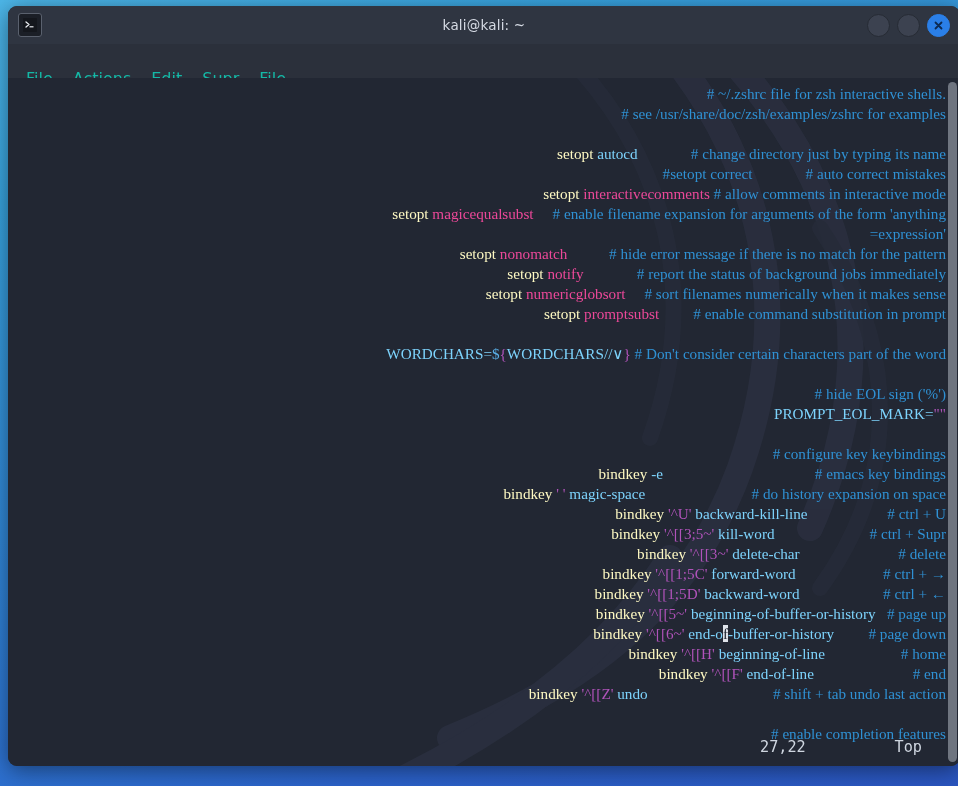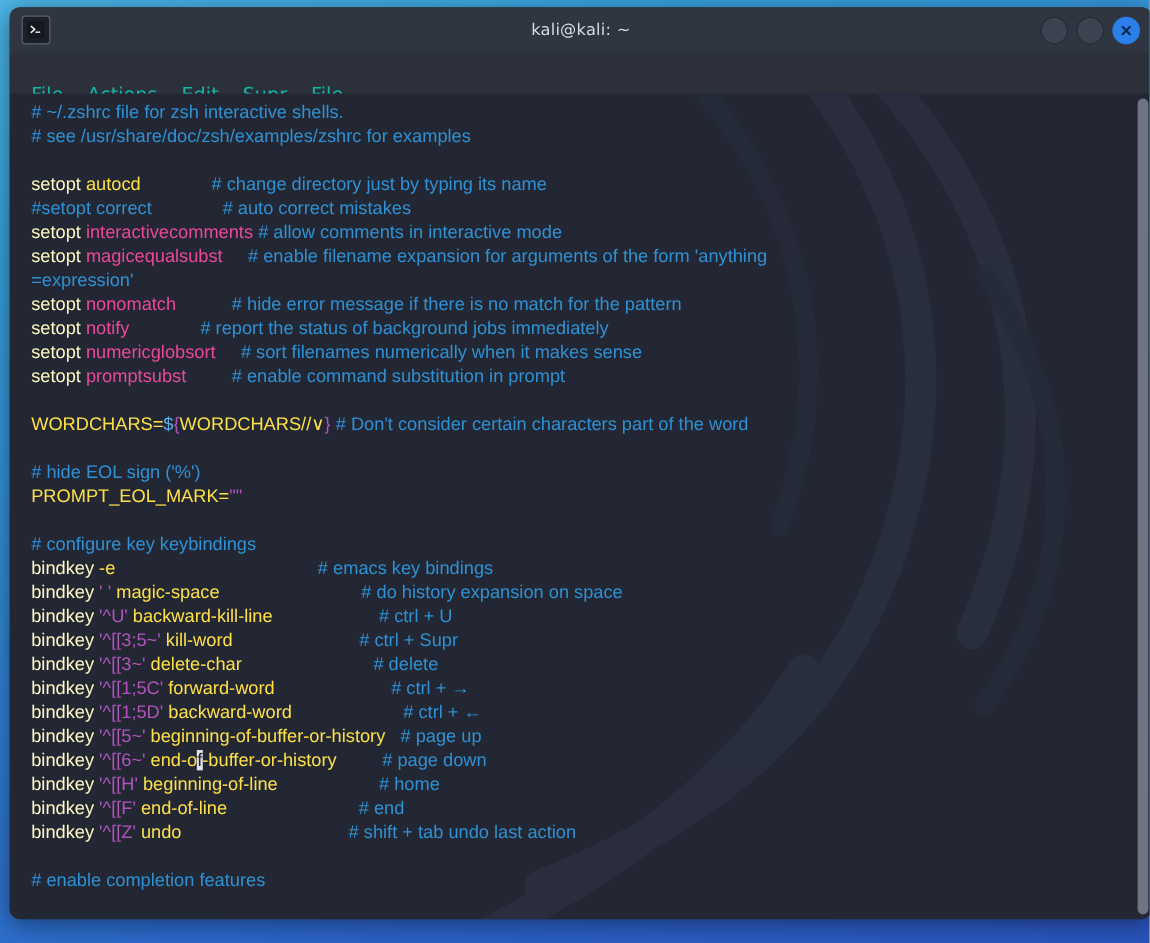--- a/index.html
+++ b/index.html
@@ -131,35 +131,36 @@
     height: 760px;
     opacity: 1;
     pointer-events: none;
   }
   #term-content {
     position: absolute;
     left: 0; top: 0;
     right: 14px;
     bottom: 0;
     padding: 6px 0 0 18px;
-    font-family: Liberation Sans, sans-serif;
+    font-family: Liberation Serif, serif;
     font-size: 15.2px;
     line-height: 20px;
     white-space: pre;
     color: #e6e9ef;
     overflow: hidden;
+    text-align: right;
   }
   .ln { height: 20px; }
 
   
   .cmt   { color: #2f91d4; }
   .kw    { color: #fef9c3; }
   .opt   { color: #ec4899; }
   .str   { color: #b053ba; }
-  .txt   { color: #fde047; }
+  .txt   { color: #7dd3fc; }
   .dollar{ color: #5ab0e8; }
   .brace { color: #b053ba; }
 
   .cursor {
     background: #dfe3ea;
     color: #222733;
   }
 
   
   #statusline {
@@ -254,20 +255,24 @@
           <path d="M140 760 C 280 700, 400 620, 470 510"></path>
         </g>
         <g fill="none" stroke="#262b39" stroke-width="16" stroke-linecap="round" opacity="0.9">
           <path d="M360 0 C 470 110, 500 250, 450 390"></path>
           <path d="M620 180 C 700 300, 700 430, 620 540"></path>
         </g>
       </svg>
 
       <div id="term-content"><div class="ln"><span class="cmt"># ~/.zshrc file for zsh interactive shells.</span></div><div class="ln"><span class="cmt"># see /usr/share/doc/zsh/examples/zshrc for examples</span></div><div class="ln">&nbsp;</div><div class="ln"><span class="kw">setopt </span><span class="txt">autocd</span><span class="txt">              </span><span class="cmt"># change directory just by typing its name</span></div><div class="ln"><span class="cmt">#setopt correct              # auto correct mistakes</span></div><div class="ln"><span class="kw">setopt </span><span class="opt">interactivecomments</span><span class="txt"> </span><span class="cmt"># allow comments in interactive mode</span></div><div class="ln"><span class="kw">setopt </span><span class="opt">magicequalsubst</span><span class="txt">     </span><span class="cmt"># enable filename expansion for arguments of the form 'anything</span></div><div class="ln"><span class="cmt">=expression'</span></div><div class="ln"><span class="kw">setopt </span><span class="opt">nonomatch</span><span class="txt">           </span><span class="cmt"># hide error message if there is no match for the pattern</span></div><div class="ln"><span class="kw">setopt </span><span class="opt">notify</span><span class="txt">              </span><span class="cmt"># report the status of background jobs immediately</span></div><div class="ln"><span class="kw">setopt </span><span class="opt">numericglobsort</span><span class="txt">     </span><span class="cmt"># sort filenames numerically when it makes sense</span></div><div class="ln"><span class="kw">setopt </span><span class="opt">promptsubst</span><span class="txt">         </span><span class="cmt"># enable command substitution in prompt</span></div><div class="ln">&nbsp;</div><div class="ln"><span class="txt">WORDCHARS=</span><span class="dollar">$</span><span class="brace">{</span><span class="txt">WORDCHARS</span><span class="txt">//</span><span class="txt">∨</span><span class="brace">}</span><span class="txt"> </span><span class="cmt"># Don't consider certain characters part of the word</span></div><div class="ln">&nbsp;</div><div class="ln"><span class="cmt"># hide EOL sign ('%')</span></div><div class="ln"><span class="txt">PROMPT_EOL_MARK=</span><span class="str">""</span></div><div class="ln">&nbsp;</div><div class="ln"><span class="cmt"># configure key keybindings</span></div><div class="ln"><span class="kw">bindkey </span><span class="txt">-e</span><span class="txt">                                        </span><span class="cmt"># emacs key bindings</span></div><div class="ln"><span class="kw">bindkey </span><span class="str">' '</span><span class="txt"> magic-space</span><span class="txt">                            </span><span class="cmt"># do history expansion on space</span></div><div class="ln"><span class="kw">bindkey </span><span class="str">'^U'</span><span class="txt"> backward-kill-line</span><span class="txt">                     </span><span class="cmt"># ctrl + U</span></div><div class="ln"><span class="kw">bindkey </span><span class="str">'^[[3;5~'</span><span class="txt"> kill-word</span><span class="txt">                         </span><span class="cmt"># ctrl + Supr</span></div><div class="ln"><span class="kw">bindkey </span><span class="str">'^[[3~'</span><span class="txt"> delete-char</span><span class="txt">                          </span><span class="cmt"># delete</span></div><div class="ln"><span class="kw">bindkey </span><span class="str">'^[[1;5C'</span><span class="txt"> forward-word</span><span class="txt">                       </span><span class="cmt"># ctrl + →</span></div><div class="ln"><span class="kw">bindkey </span><span class="str">'^[[1;5D'</span><span class="txt"> backward-word</span><span class="txt">                      </span><span class="cmt"># ctrl + ←</span></div><div class="ln"><span class="kw">bindkey </span><span class="str">'^[[5~'</span><span class="txt"> beginning-of-buffer-or-history</span><span class="txt">   </span><span class="cmt"># page up</span></div><div class="ln"><span class="kw">bindkey </span><span class="str">'^[[6~'</span><span class="txt"> end-o</span><span class="cursor">f</span><span class="txt">-buffer-or-history</span><span class="txt">         </span><span class="cmt"># page down</span></div><div class="ln"><span class="kw">bindkey </span><span class="str">'^[[H'</span><span class="txt"> beginning-of-line</span><span class="txt">                    </span><span class="cmt"># home</span></div><div class="ln"><span class="kw">bindkey </span><span class="str">'^[[F'</span><span class="txt"> end-of-line</span><span class="txt">                          </span><span class="cmt"># end</span></div><div class="ln"><span class="kw">bindkey </span><span class="str">'^[[Z'</span><span class="txt"> undo</span><span class="txt">                                 </span><span class="cmt"># shift + tab undo last action</span></div><div class="ln">&nbsp;</div><div class="ln"><span class="cmt"># enable completion features</span></div></div>
 
+      <div id="statusline">
+        <span id="status-pos">27,22</span>
+        <span id="status-loc">Top</span>
+      </div>
 
       <div id="scrollbar">
         <div id="scroll-thumb"></div>
       </div>
 
     </div>
   </div>
 </div>
 
 </body></html>

